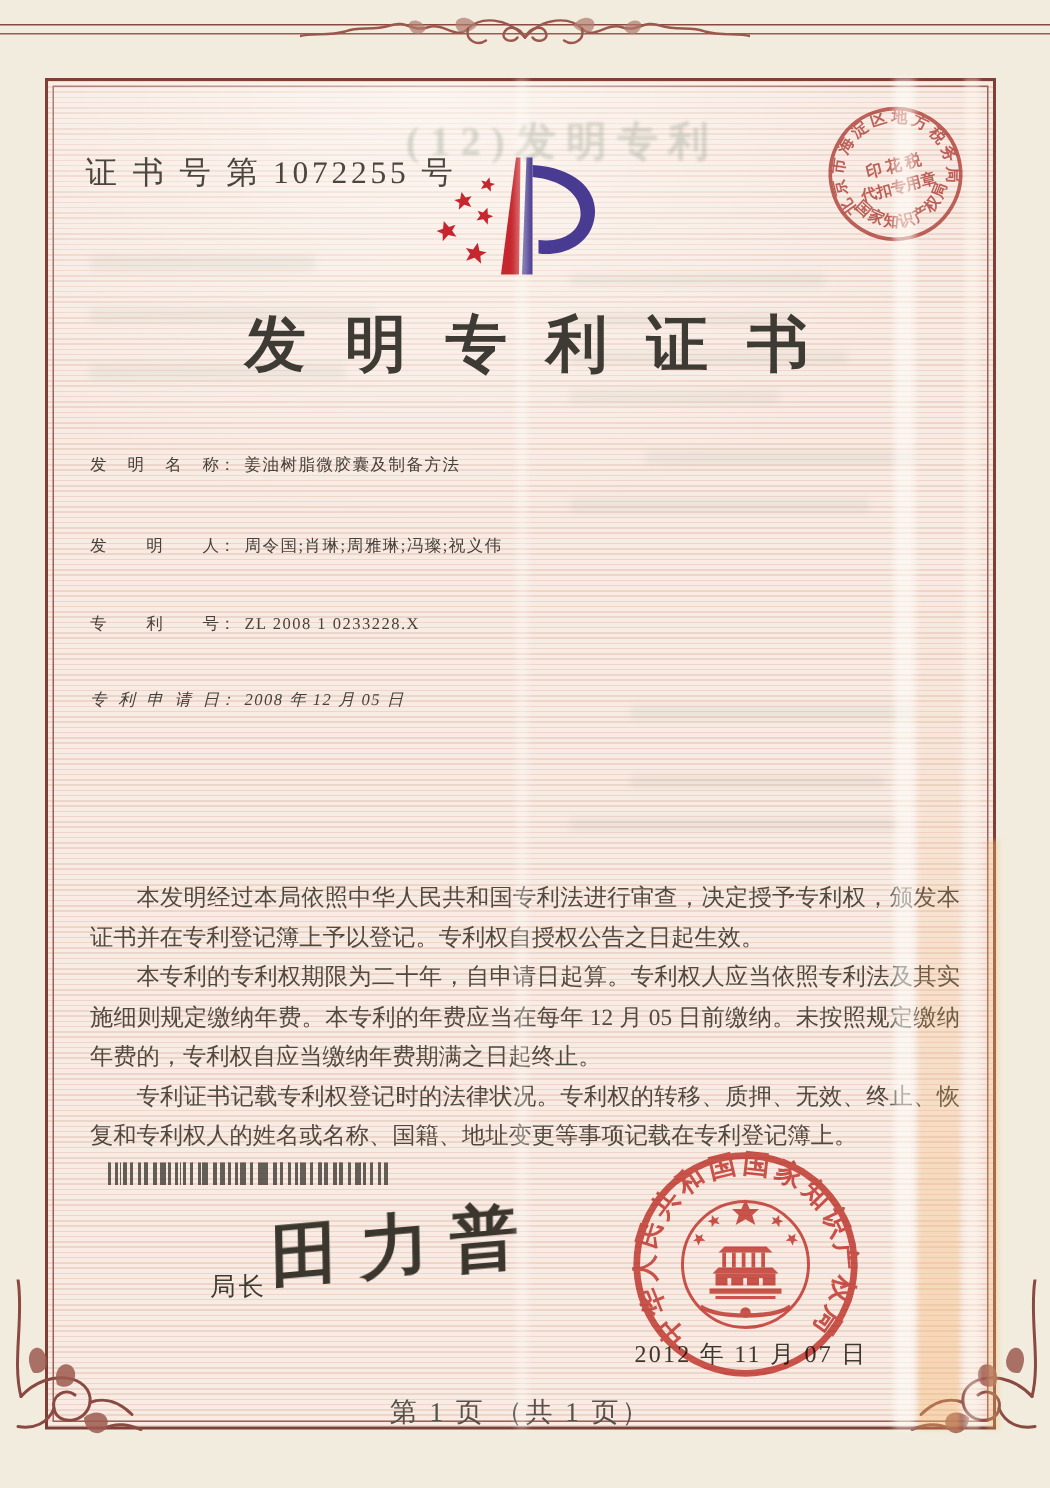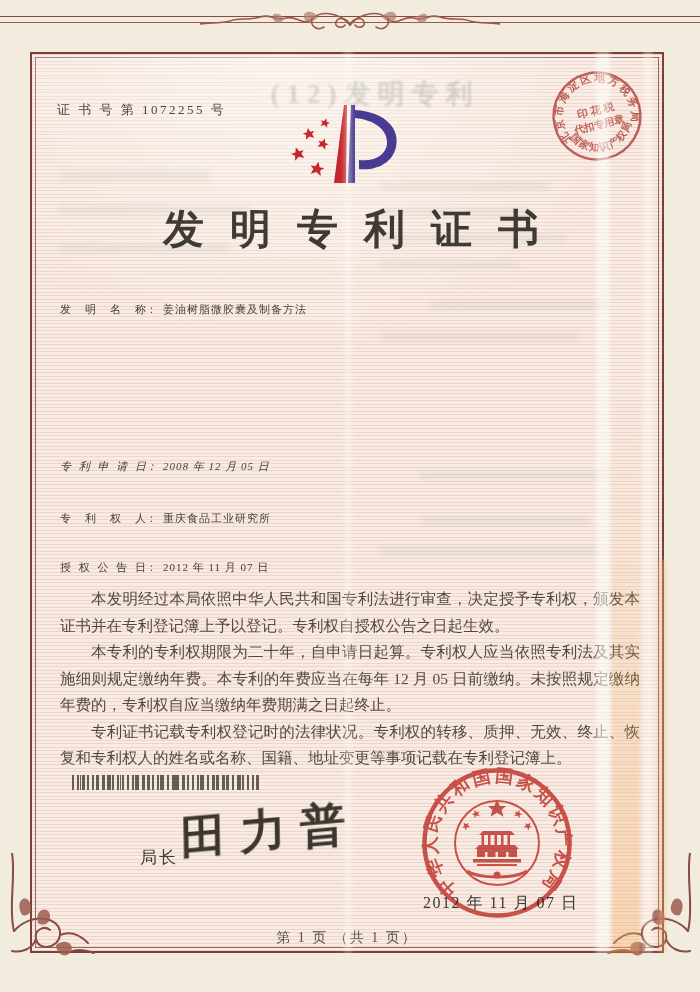--- a/index.html
+++ b/index.html
@@ -28,21 +28,21 @@
 
   
   .streak{position:absolute;pointer-events:none;z-index:9;}
   .v1{left:596px;top:52px;width:14px;height:901px;background:rgba(255,255,250,.55);filter:blur(2px);}
   .v2{left:612px;top:380px;width:28px;height:573px;background:linear-gradient(to bottom,rgba(250,205,140,0),rgba(244,180,105,.40));filter:blur(1.5px);}
   .v3{left:643px;top:52px;width:10px;height:901px;background:rgba(255,250,238,.40);filter:blur(1.5px);}
   .v4{left:344px;top:52px;width:8px;height:901px;background:rgba(255,255,250,.35);filter:blur(2px);}
   .v5{left:658px;top:560px;width:8px;height:393px;background:rgba(246,190,120,.35);filter:blur(1.5px);}
 
   
-  .cert-no{position:absolute;left:57px;top:101px;font-size:13px;letter-spacing:2.5px;color:#4b463e;z-index:5;}
+  .cert-no{position:absolute;left:57px;top:101px;font-size:21px;letter-spacing:2.5px;color:#4b463e;z-index:5;}
   .logo{position:absolute;left:287px;top:102px;z-index:5;}
   .title{position:absolute;left:0;top:202px;width:700px;text-align:center;font-size:41px;font-weight:600;letter-spacing:26px;padding-left:28px;box-sizing:border-box;color:#3e3a34;z-index:5;}
   .field{position:absolute;left:60px;font-size:11px;color:#46413a;z-index:5;white-space:nowrap;}
   .field .lab{display:inline-block;width:86px;text-align:justify;text-align-last:justify;vertical-align:bottom;}
   .field .col{padding-right:6px;}
   .field .val{letter-spacing:1px;}
   .f0{top:302px;} .f1{top:356px;} .f2{top:408px;} .f3{top:459px;font-style:italic;} .f4{top:511px;} .f5{top:560px;}
   .body-text{position:absolute;left:60px;top:586px;width:580px;font-size:15.5px;line-height:26.5px;color:#52493e;text-align:justify;z-index:5;}
   .body-text p{margin:0;text-indent:2em;}
 
@@ -52,21 +52,21 @@
       repeating-linear-gradient(90deg,#44403a 0 1px,transparent 1px 8px),
       repeating-linear-gradient(90deg,transparent 0 11px,#44403a 11px 13px);}
 
   .director{position:absolute;left:140px;top:846px;font-size:17px;letter-spacing:2px;color:#3f3b33;z-index:5;}
   .signature-name{position:absolute;left:180px;top:800px;font-size:46px;font-weight:600;letter-spacing:14px;color:#3b372e;transform:rotate(-5deg) skewX(-4deg);filter:blur(.3px);z-index:5;white-space:nowrap;}
 
   .gov-seal{position:absolute;left:419px;top:765px;width:156px;height:156px;z-index:6;opacity:.88;mix-blend-mode:multiply;}
   .seal-date{position:absolute;left:423px;top:893px;font-size:16px;letter-spacing:1.5px;color:#3c3831;z-index:5;white-space:nowrap;}
   .tax-stamp{position:absolute;left:550px;top:69px;width:94px;height:94px;transform:rotate(-14deg);opacity:.8;mix-blend-mode:multiply;z-index:6;}
 
-  .footer{position:absolute;left:30px;top:929px;width:634px;text-align:center;font-size:14px;letter-spacing:2px;color:#55504a;z-index:5;}
+  .footer{position:absolute;left:30px;top:929px;width:634px;text-align:center;font-size:18px;letter-spacing:2px;color:#55504a;z-index:5;}
 </style>
 </head>
 <body>
 
 <svg width="0" height="0" style="position:absolute">
   <defs>
     <polygon id="star5" points="0,-10 2.94,-3.09 9.51,-3.09 4.76,1.18 6.88,8.09 0,4 -6.88,8.09 -4.76,1.18 -9.51,-3.09 -2.94,-3.09"></polygon>
     <g id="flourish" stroke="#8a4a42" stroke-width="2" fill="none" stroke-linecap="round">
       <path d="M8,0 C12,25 4,55 10,78"></path>
       <path d="M10,78 C28,58 58,64 56,82 C54,96 34,98 32,86 C30,77 40,72 46,77"></path>
@@ -135,23 +135,23 @@
     <text font-size="10" fill="#b4443d" textLength="76" lengthAdjust="spacing" font-weight="bold">
       <textPath href="#stampBot" startOffset="3">国家知识产权局</textPath>
     </text>
     <text x="46" y="44" font-size="10.5" fill="#b4443d" text-anchor="middle" font-weight="bold">印 花 税</text>
     <text x="46" y="58" font-size="10" fill="#b4443d" text-anchor="middle" font-weight="bold">代扣专用章</text>
   </svg>
 
   <div class="title">发明专利证书</div>
 
   <div class="field f0"><span class="lab">发明名称</span><span class="col">：</span><span class="val">姜油树脂微胶囊及制备方法</span></div>
+  <div class="field f1"><span class="lab">发明人</span><span class="col">：</span><span class="val">周令国;肖琳;周雅琳;冯璨;祝义伟</span></div>
+  <div class="field f2"><span class="lab">专利号</span><span class="col">：</span><span class="val">ZL 2008 1 0233228.X</span></div>
   <div class="field f3"><span class="lab">专利申请日</span><span class="col">：</span><span class="val">2008 年 12 月 05 日</span></div>
-  <div class="field f4"><span class="lab">专利权人</span><span class="col">：</span><span class="val">重庆食品工业研究所</span></div>
-  <div class="field f5"><span class="lab">授权公告日</span><span class="col">：</span><span class="val">2012 年 11 月 07 日</span></div>
 
   <div class="body-text">
     <p>本发明经过本局依照中华人民共和国专利法进行审查，决定授予专利权，颁发本证书并在专利登记簿上予以登记。专利权自授权公告之日起生效。</p>
     <p>本专利的专利权期限为二十年，自申请日起算。专利权人应当依照专利法及其实施细则规定缴纳年费。本专利的年费应当在每年 12 月 05 日前缴纳。未按照规定缴纳年费的，专利权自应当缴纳年费期满之日起终止。</p>
     <p>专利证书记载专利权登记时的法律状况。专利权的转移、质押、无效、终止、恢复和专利权人的姓名或名称、国籍、地址变更等事项记载在专利登记簿上。</p>
   </div>
 
   <div class="barcode"></div>
 
   <div class="director">局长</div>

